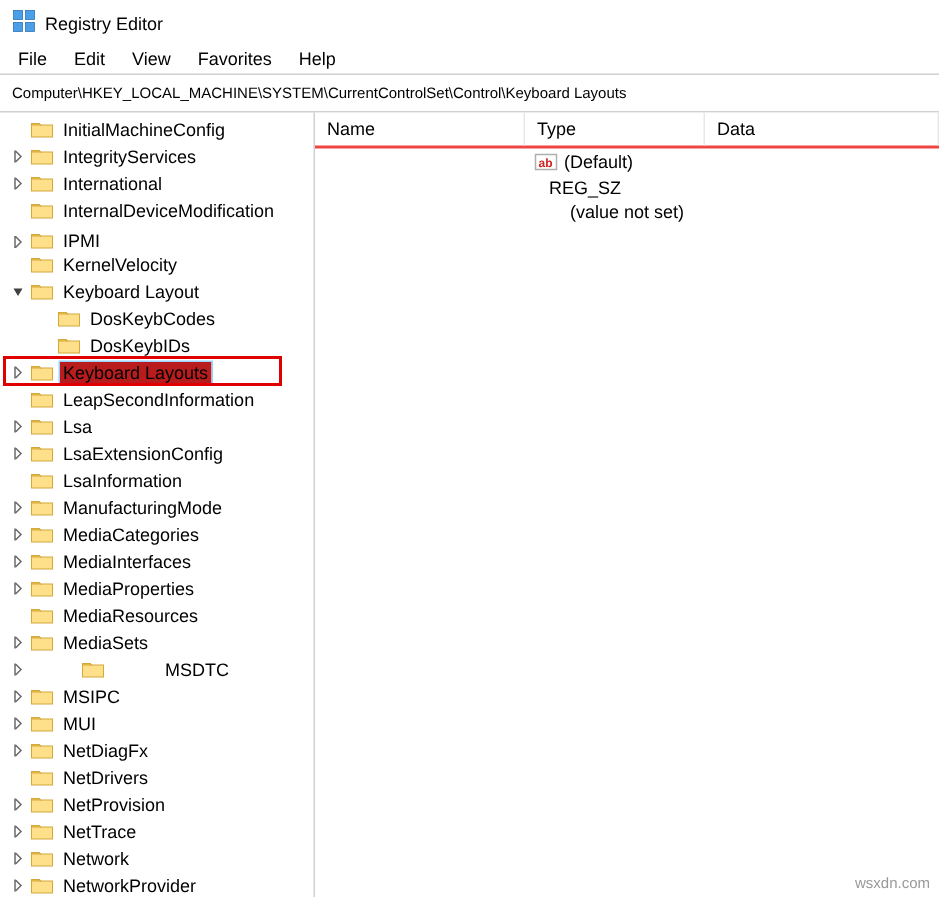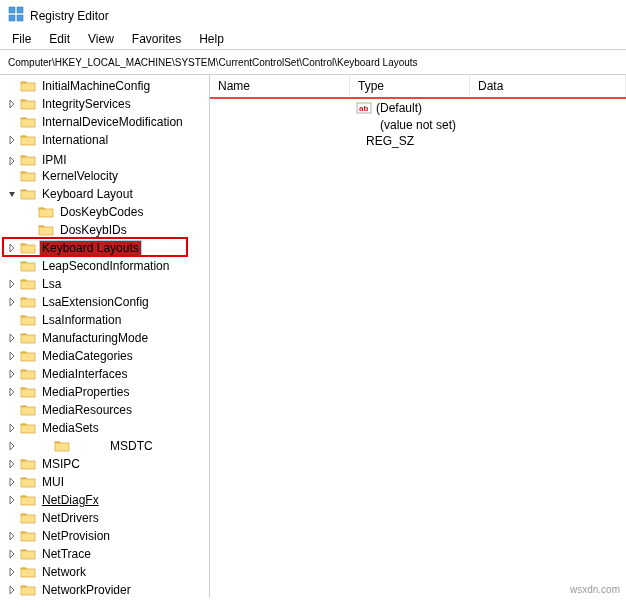--- a/index.html
+++ b/index.html
@@ -187,43 +187,43 @@
         </span>
         <span class="folder-icon">
           <svg width="16" height="14" viewBox="0 0 16 14">
             <path d="M1 3 L1 12 L15 12 L15 4 L7 4 L6 3 Z" fill="#ffe08a" stroke="#d4a83a" stroke-width="0.7"></path>
             <path d="M1 3 L6 3 L7 4 L1 4 Z" fill="#f0c850" stroke="#d4a83a" stroke-width="0.7"></path>
           </svg>
         </span>
         <span class="tree-label">IntegrityServices</span>
       </div>
       <div class="tree-row" style="padding-left: 6px;">
+        <span class="expander">
+          <svg width="8" height="8" viewBox="0 0 8 8">
+            <path d="M2 0 L6 4 L2 8 Z" fill="none" stroke="#6a6a6a" stroke-width="1"></path>
+          </svg>
+        </span>
+        <span class="folder-icon">
+          <svg width="16" height="14" viewBox="0 0 16 14">
+            <path d="M1 3 L1 12 L15 12 L15 4 L7 4 L6 3 Z" fill="#ffe08a" stroke="#d4a83a" stroke-width="0.7"></path>
+            <path d="M1 3 L6 3 L7 4 L1 4 Z" fill="#f0c850" stroke="#d4a83a" stroke-width="0.7"></path>
+          </svg>
+        </span>
+        <span class="tree-label">International</span>
+      </div>
+      <div class="tree-row" style="padding-left: 6px;">
         <span class="expander"></span>
         <span class="folder-icon">
           <svg width="16" height="14" viewBox="0 0 16 14">
             <path d="M1 3 L1 12 L15 12 L15 4 L7 4 L6 3 Z" fill="#ffe08a" stroke="#d4a83a" stroke-width="0.7"></path>
             <path d="M1 3 L6 3 L7 4 L1 4 Z" fill="#f0c850" stroke="#d4a83a" stroke-width="0.7"></path>
           </svg>
         </span>
         <span class="tree-label">InternalDeviceModification</span>
       </div>
-      <div class="tree-row" style="padding-left: 6px;">
-        <span class="expander">
-          <svg width="8" height="8" viewBox="0 0 8 8">
-            <path d="M2 0 L6 4 L2 8 Z" fill="none" stroke="#6a6a6a" stroke-width="1"></path>
-          </svg>
-        </span>
-        <span class="folder-icon">
-          <svg width="16" height="14" viewBox="0 0 16 14">
-            <path d="M1 3 L1 12 L15 12 L15 4 L7 4 L6 3 Z" fill="#ffe08a" stroke="#d4a83a" stroke-width="0.7"></path>
-            <path d="M1 3 L6 3 L7 4 L1 4 Z" fill="#f0c850" stroke="#d4a83a" stroke-width="0.7"></path>
-          </svg>
-        </span>
-        <span class="tree-label">International</span>
-      </div>
       <div class="tree-row" style="padding-left: 6px; align-items: flex-end;">
         <span class="expander">
           <svg width="8" height="8" viewBox="0 0 8 8">
             <path d="M2 0 L6 4 L2 8 Z" fill="none" stroke="#6a6a6a" stroke-width="1"></path>
           </svg>
         </span>
         <span class="folder-icon">
           <svg width="16" height="14" viewBox="0 0 16 14">
             <path d="M1 3 L1 12 L15 12 L15 4 L7 4 L6 3 Z" fill="#ffe08a" stroke="#d4a83a" stroke-width="0.7"></path>
             <path d="M1 3 L6 3 L7 4 L1 4 Z" fill="#f0c850" stroke="#d4a83a" stroke-width="0.7"></path>
@@ -452,21 +452,21 @@
           </svg>
         </span>
         <span class="folder-icon">
           <svg width="16" height="14" viewBox="0 0 16 14">
             <path d="M1 3 L1 12 L15 12 L15 4 L7 4 L6 3 Z" fill="#ffe08a" stroke="#d4a83a" stroke-width="0.7"></path>
             <path d="M1 3 L6 3 L7 4 L1 4 Z" fill="#f0c850" stroke="#d4a83a" stroke-width="0.7"></path>
           </svg>
         </span>
         <span class="tree-label">MUI</span>
       </div>
-      <div class="tree-row" style="padding-left: 6px; text-decoration: underline;">
+      <div class="tree-row" style="padding-left: 6px;">
         <span class="expander">
           <svg width="8" height="8" viewBox="0 0 8 8">
             <path d="M2 0 L6 4 L2 8 Z" fill="none" stroke="#6a6a6a" stroke-width="1"></path>
           </svg>
         </span>
         <span class="folder-icon">
           <svg width="16" height="14" viewBox="0 0 16 14">
             <path d="M1 3 L1 12 L15 12 L15 4 L7 4 L6 3 Z" fill="#ffe08a" stroke="#d4a83a" stroke-width="0.7"></path>
             <path d="M1 3 L6 3 L7 4 L1 4 Z" fill="#f0c850" stroke="#d4a83a" stroke-width="0.7"></path>
           </svg>
@@ -551,20 +551,20 @@
         <div class="list-row">
           <div class="cell cell-name">
             <span class="val-icon">
               <svg width="16" height="16" viewBox="0 0 16 16">
                 <rect x="1" y="3" width="14" height="10" fill="#fff" stroke="#b0b0b0"></rect>
                 <text x="3" y="11" font-size="8" fill="#d02020" font-family="Arial" font-weight="bold">ab</text>
               </svg>
             </span>
             <span>(Default)</span>
           </div>
+          <div class="cell cell-type">REG_SZ</div>
           <div class="cell cell-data">(value not set)</div>
-          <div class="cell cell-type">REG_SZ</div>
         </div>
       </div>
   </div>
 </div>
 
 <div class="watermark">wsxdn.com</div>
 
 </body></html>

